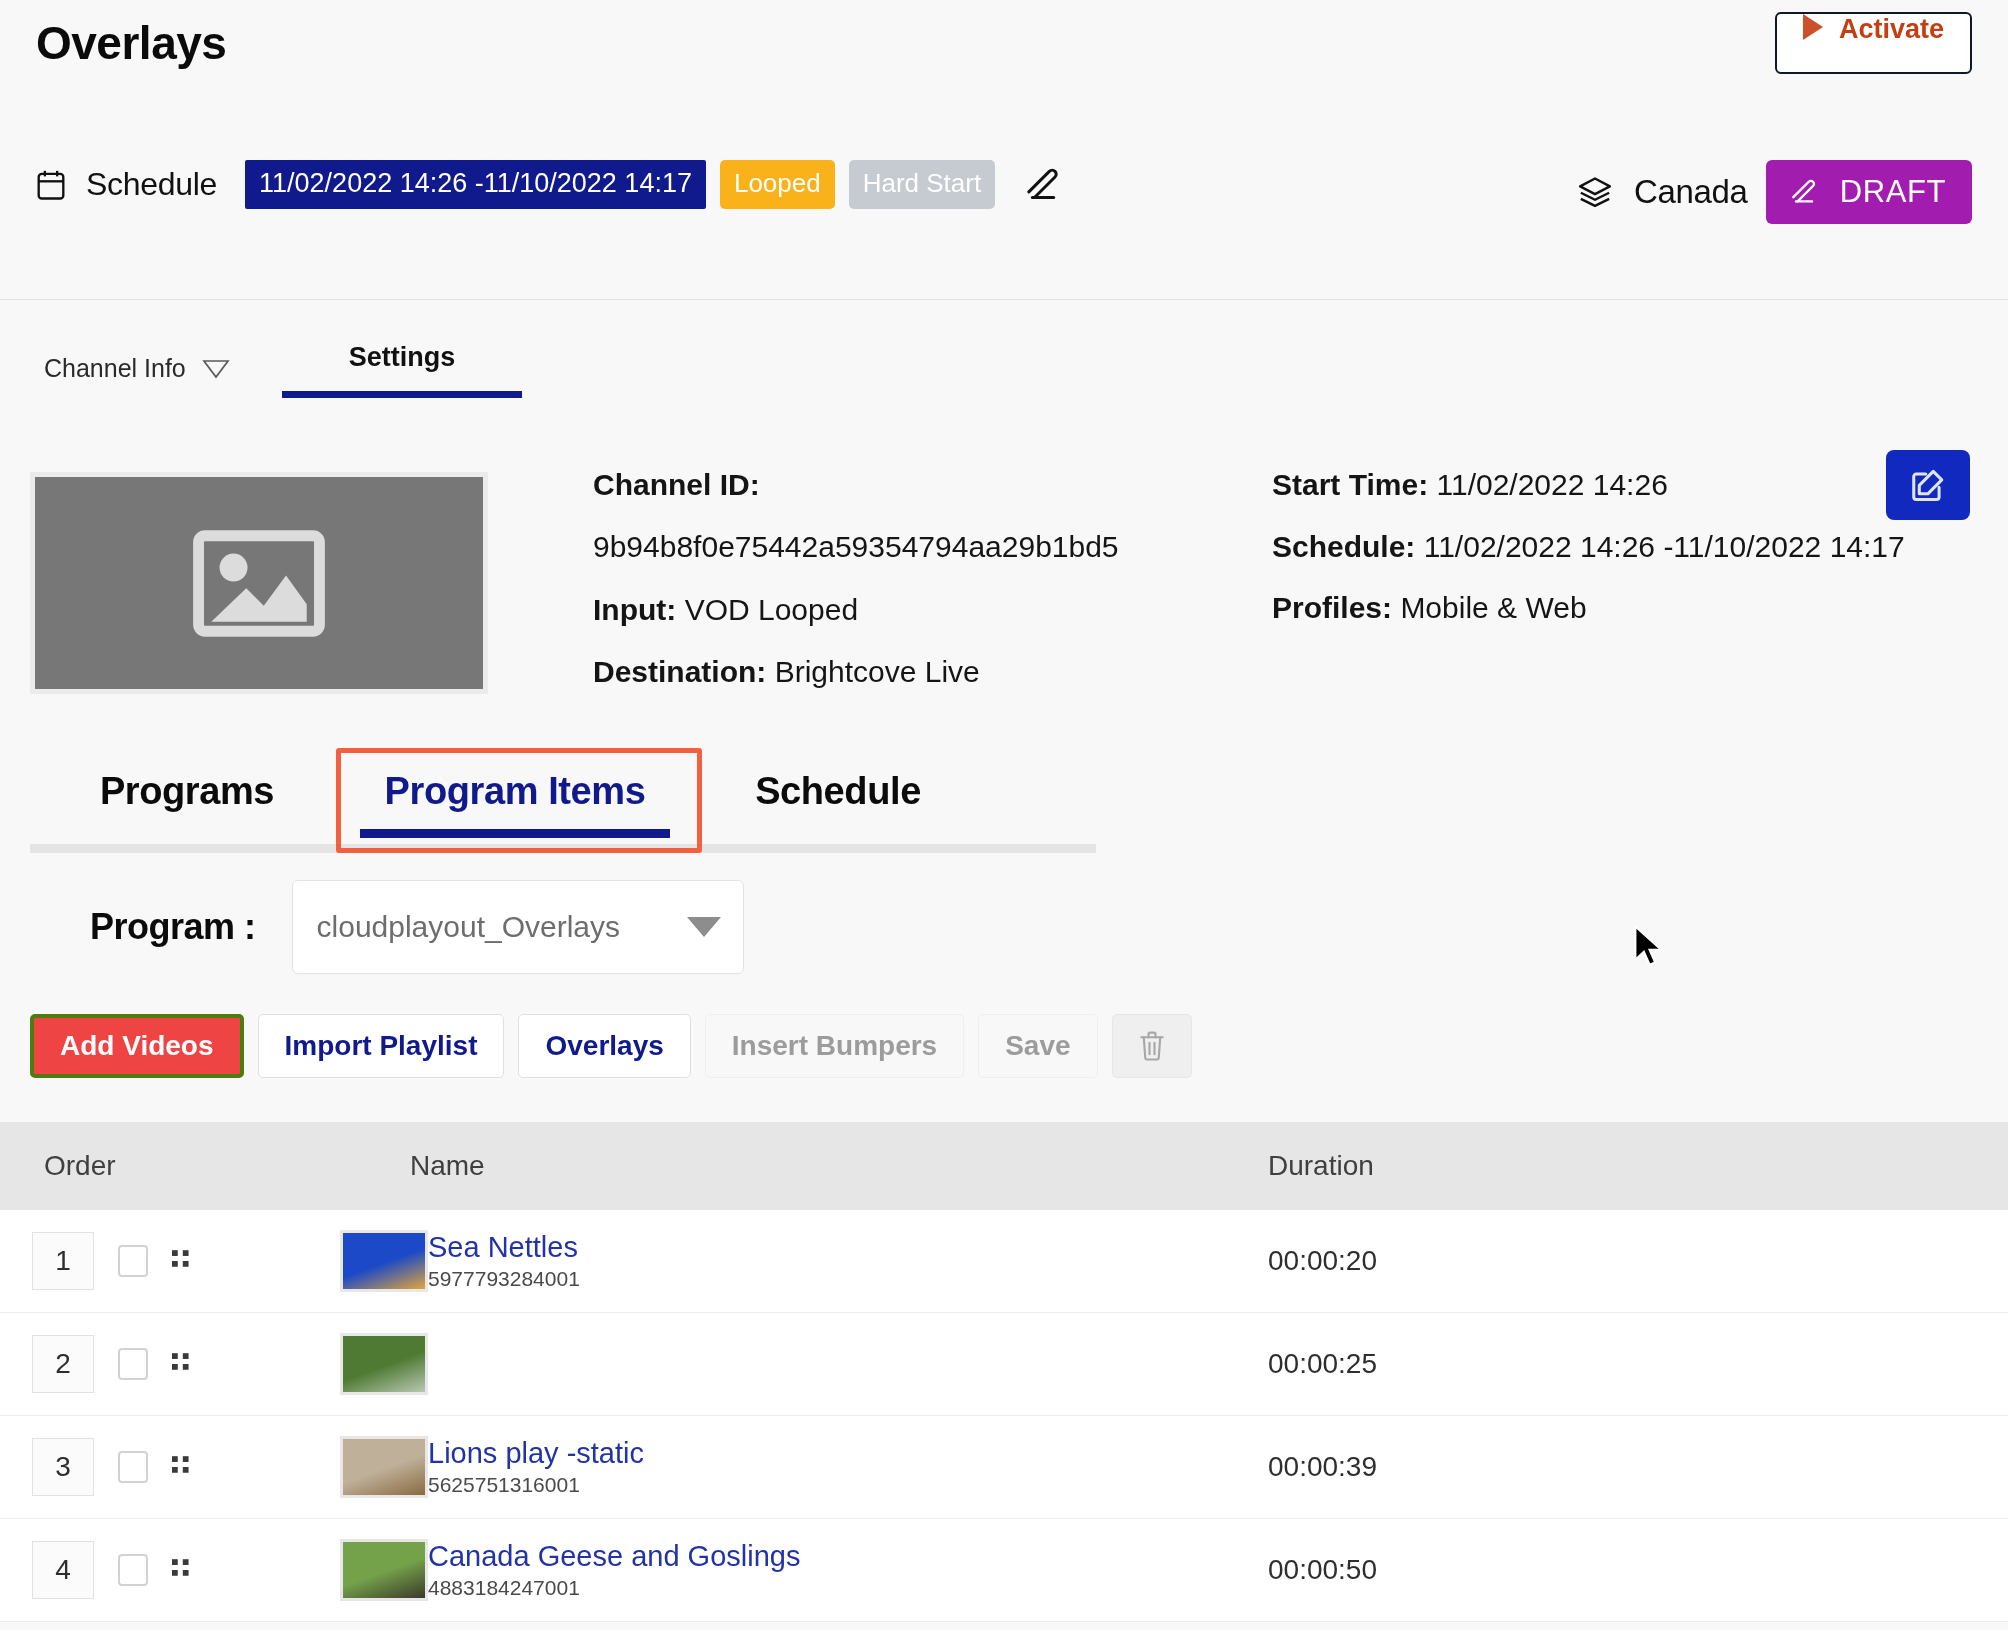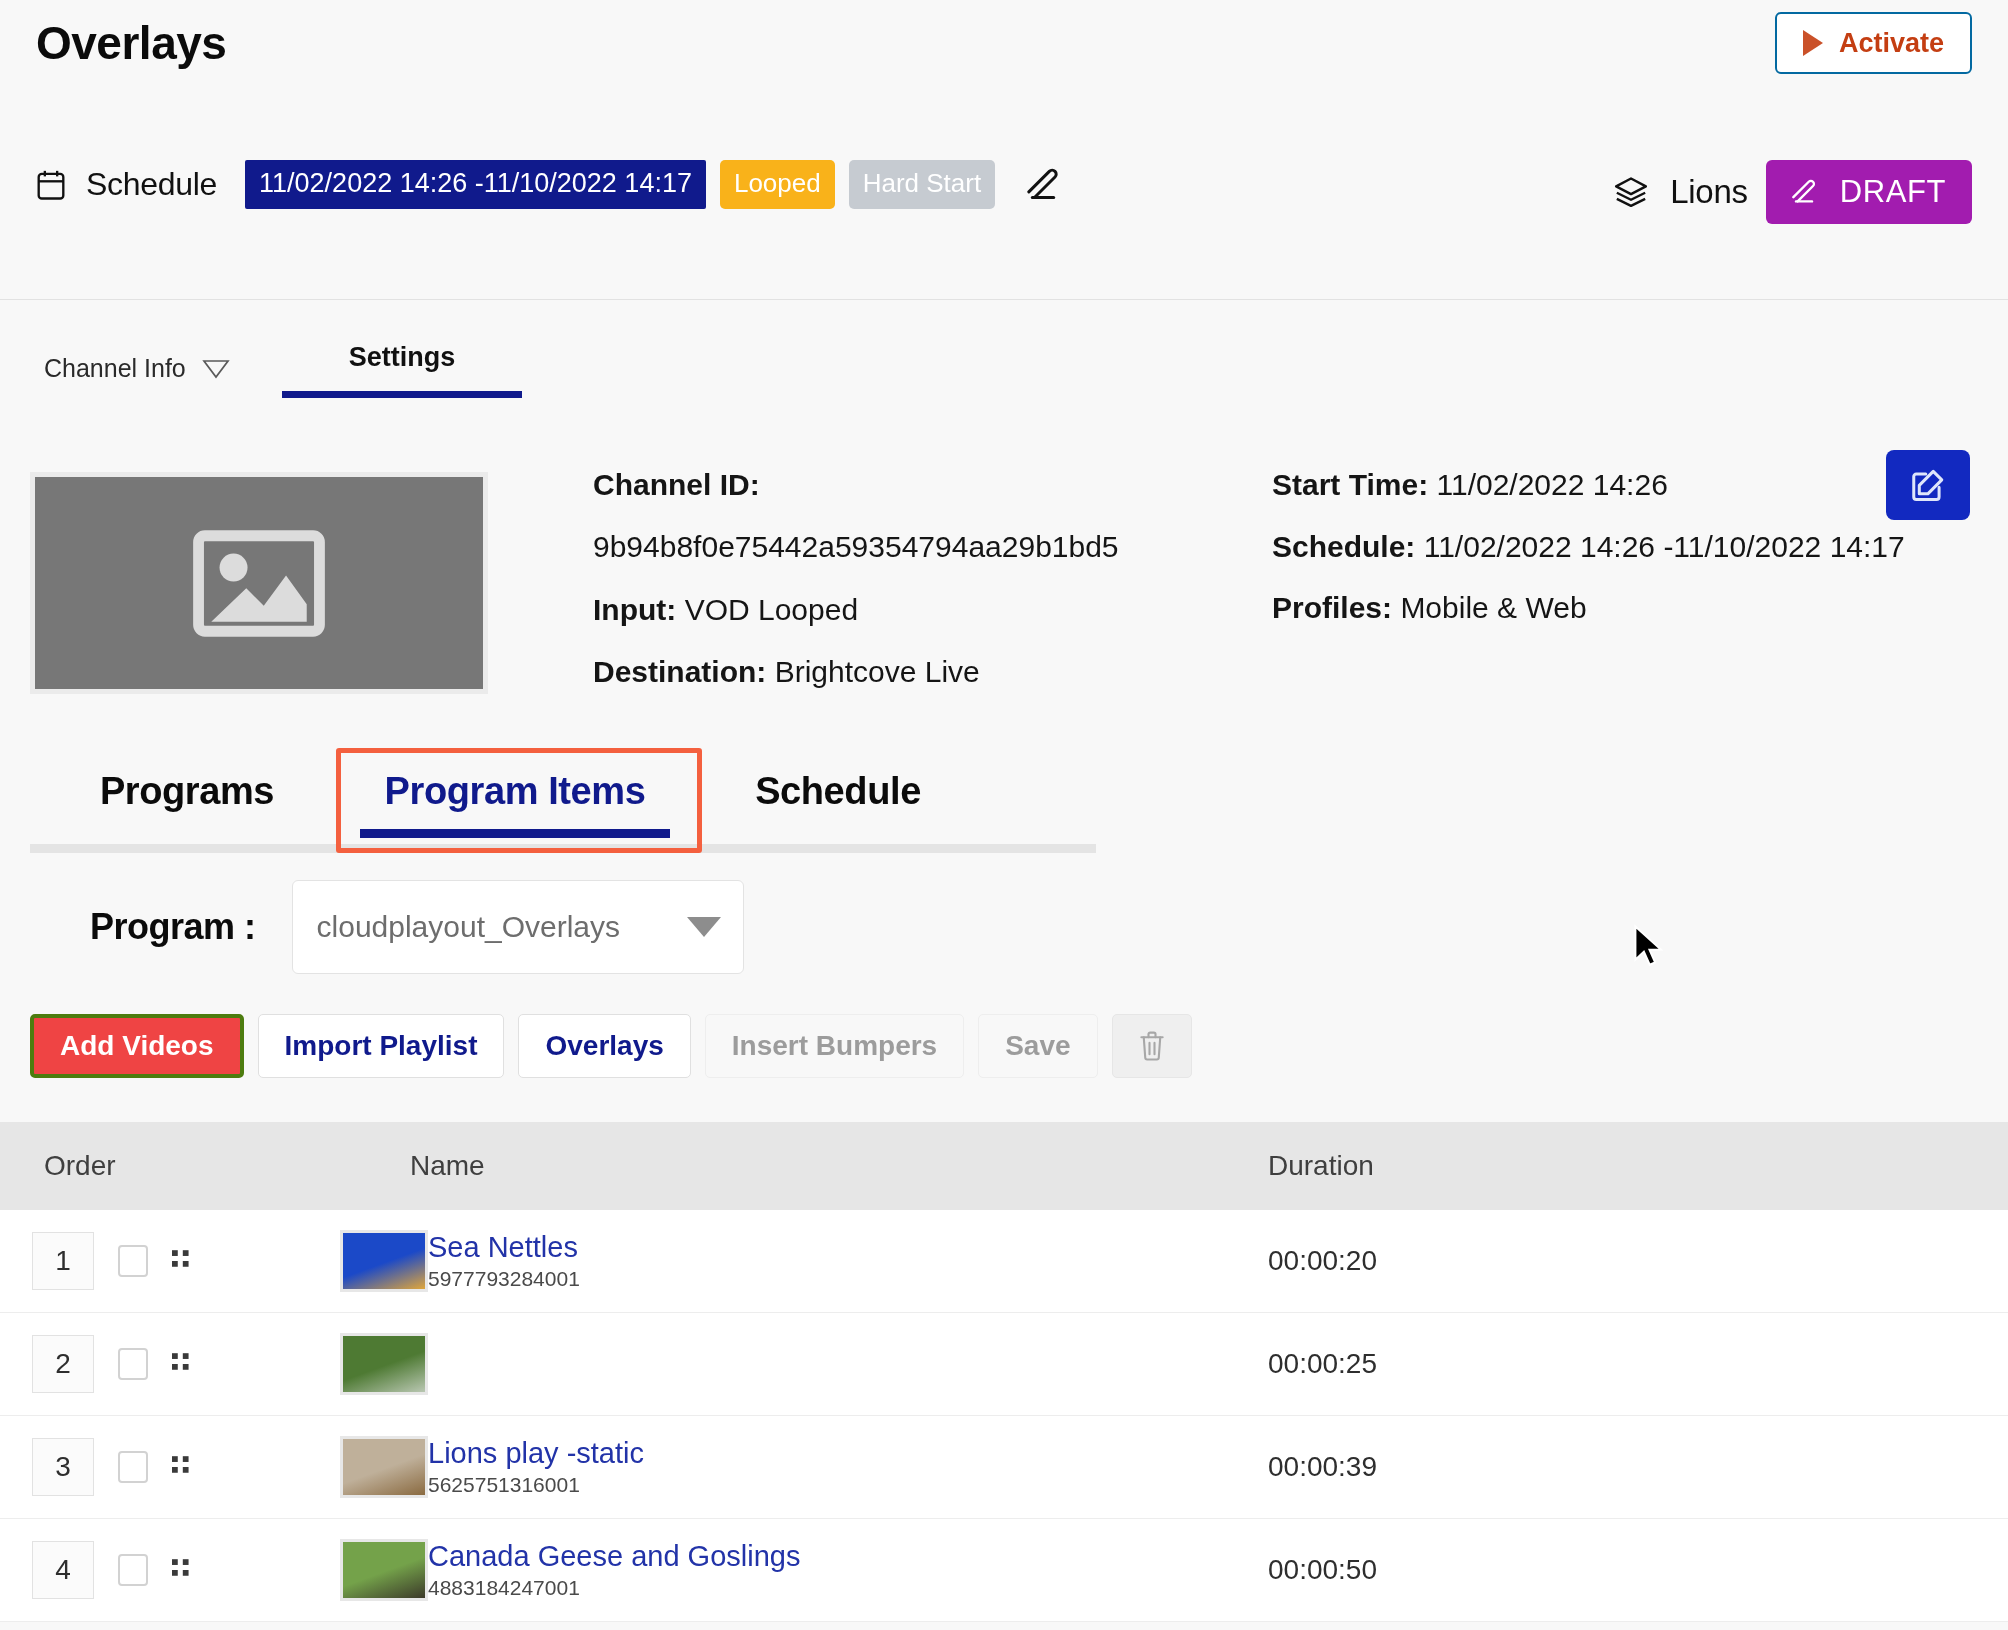--- a/index.html
+++ b/index.html
@@ -13,23 +13,23 @@
   .page { position: relative; width: 2008px; height: 1630px; background: #f8f8f8; }
 
   
   .header { position: relative; height: 300px; background: #f8f8f8; border-bottom: 1px solid #e2e2e2; }
   .page-title {
     position: absolute; left: 36px; top: 16px;
     font-size: 46px; font-weight: 700; letter-spacing: -0.5px; color: #0b0b0b;
   }
   .activate-btn {
     position: absolute; right: 36px; top: 12px;
-    display: flex; align-items: center; gap: 16px;
+    display: flex; gap: 16px;
     height: 62px; padding: 0 26px;
-    background: #ffffff; border: 2px solid #0369a1; border-radius: 6px;
+    background: #ffffff; border: 2px solid #0f172a; border-radius: 6px;
     color: #c43e12; font-size: 27px; font-weight: 700;
     cursor: pointer;
   }
   .activate-btn .tri {
     width: 0; height: 0;
     border-top: 13px solid transparent;
     border-bottom: 13px solid transparent;
     border-left: 20px solid #c43e12;
     opacity: .9;
   }
@@ -219,21 +219,21 @@
     </div>
 
     <div class="status-group">
       <span>
         <svg class="layers-icon" viewBox="0 0 24 22" fill="none" stroke="#111" stroke-width="1.7" stroke-linejoin="round">
           <path d="M12 1.5 L22.5 7 L12 12.5 L1.5 7 Z"></path>
           <path d="M2 11.5 L12 16.5 L22 11.5"></path>
           <path d="M2 15.8 L12 20.8 L22 15.8"></path>
         </svg>
       </span>
-      <span class="status-label">Lions</span>
+      <span class="status-label">Canada</span>
       <button class="draft-btn">
         <span>
           <svg viewBox="0 0 24 24" fill="none" stroke="#fff" stroke-width="1.9" stroke-linecap="round">
             <path d="M4.5 19.5 L16.8 7.2 a2.4 2.4 0 0 0-3.4-3.4 L1.1 16.1"></path>
             <path d="M3.2 19.5 H16"></path>
           </svg>
         </span>
         <span>DRAFT</span>
       </button>
     </div>

